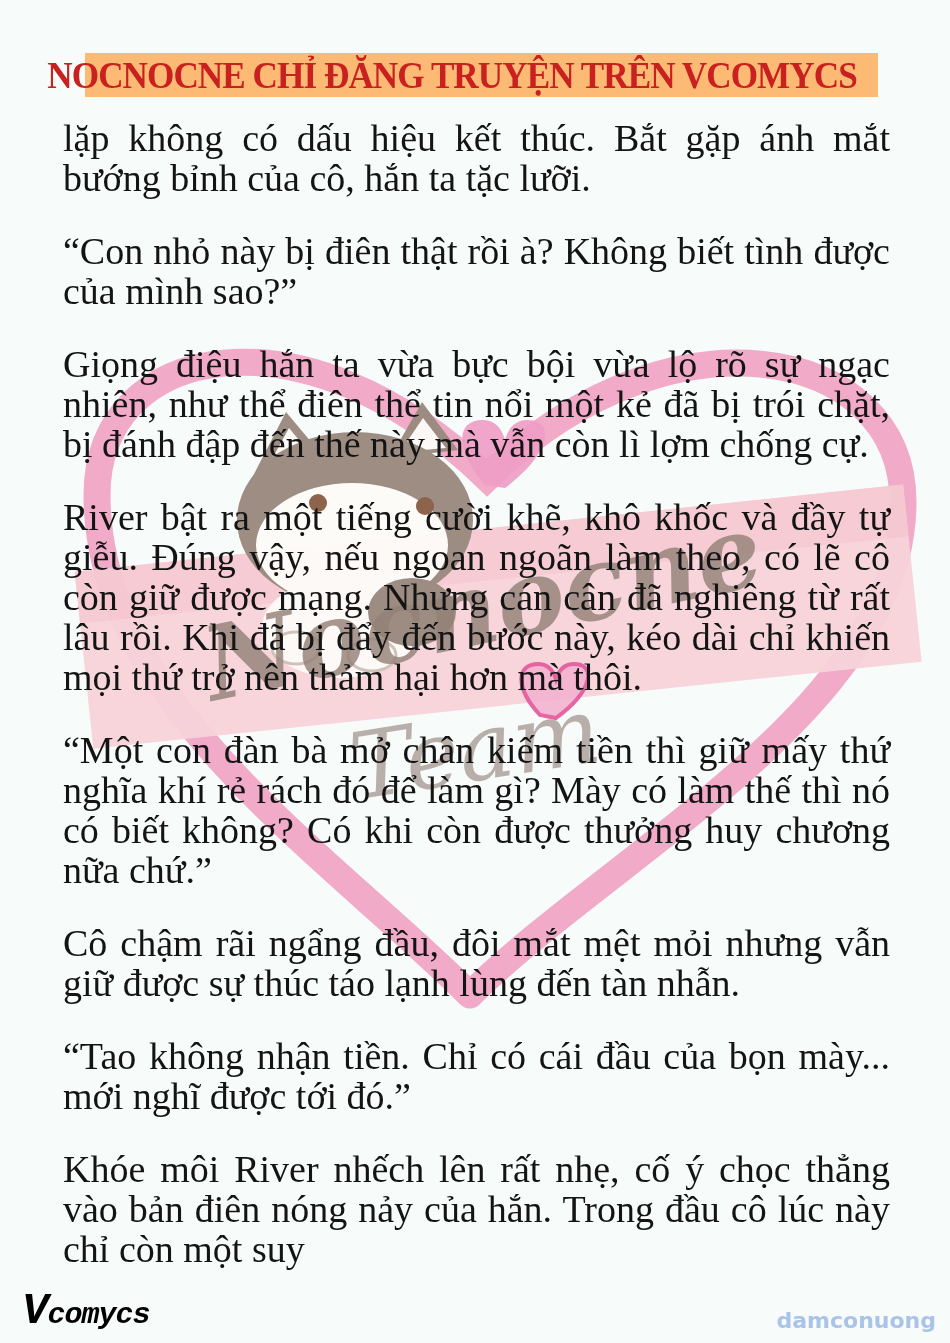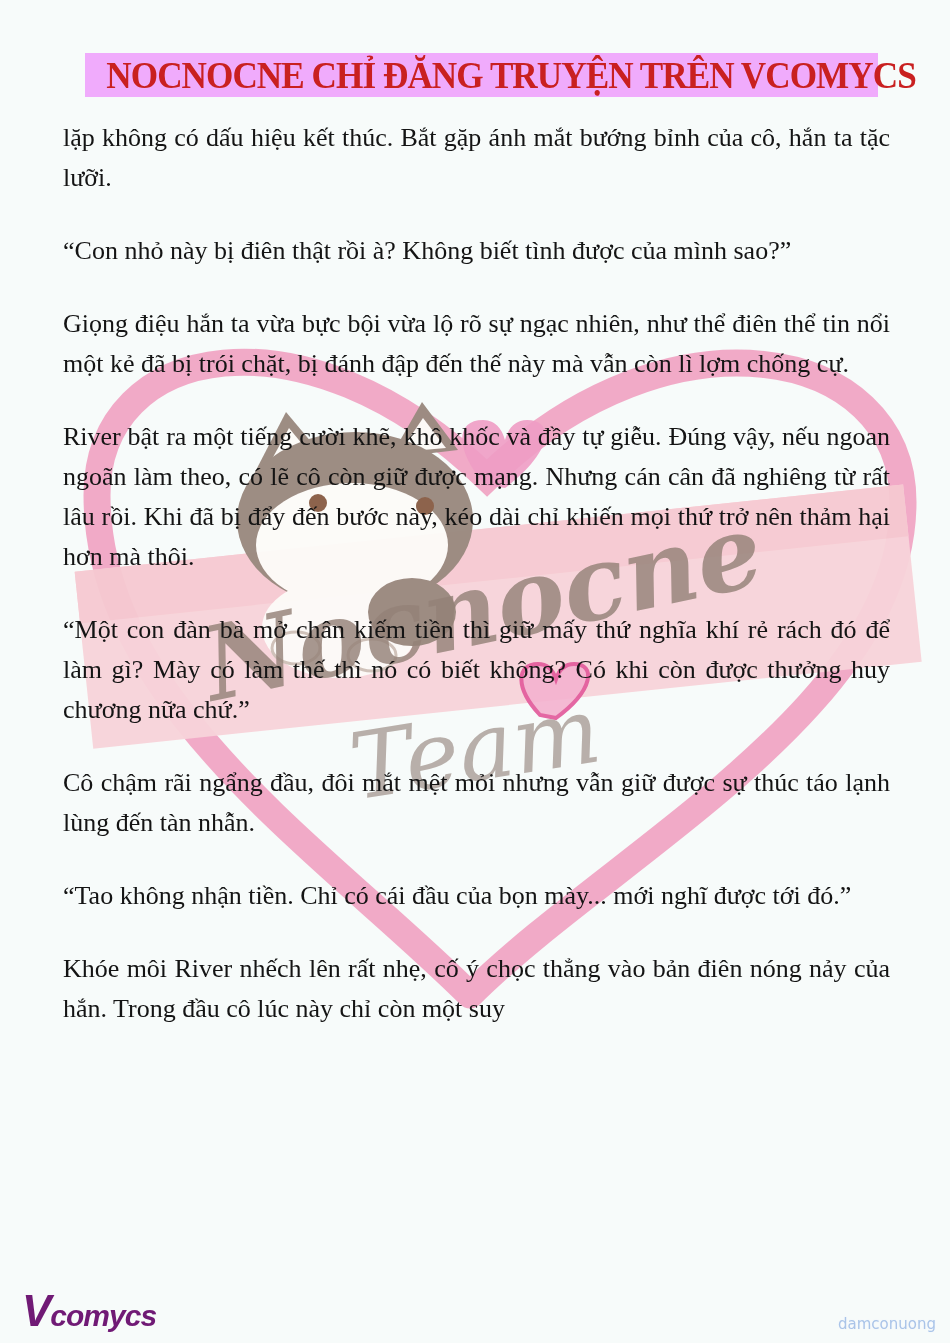--- a/index.html
+++ b/index.html
@@ -9,52 +9,52 @@
     font-family:"Liberation Serif", serif;
   }
   .page{position:absolute;inset:0;}
 
   
   .watermark{position:absolute;left:0;top:0;width:950px;height:1343px;z-index:1;pointer-events:none;}
 
   
   .banner{
     position:absolute;left:85px;top:53px;width:793px;height:44px;z-index:3;
-    background:#f0abfc;
-    display:flex;align-items:center;justify-content:flex-start;
+    background:#fdba74;
+    display:flex;align-items:center;justify-content:flex-end;
   }
   .banner h1{
     margin:0;font-size:37px;font-weight:bold;letter-spacing:-1px;
     color:#c92020;white-space:nowrap;transform:scaleX(0.95);
     font-family:"Liberation Serif", serif;
   }
 
   
   .text-col{
     position:absolute;left:63px;right:60px;top:118px;z-index:2;
     color:#141414;
   }
   .text-col p{
     margin:0 0 33px 0;
-    font-size:26px;line-height:40px;
+    font-size:38px;line-height:40px;
     text-align:justify;
   }
 
   
   .logo{
     position:absolute;left:22px;bottom:10px;z-index:3;
-    font-family:Liberation Sans, sans-serif;
-    font-style:italic;font-weight:bold;color:#701a75;
+    font-family:Liberation Mono, monospace;
+    font-style:italic;font-weight:bold;color:#000000;
     font-size:30px;letter-spacing:-1px;line-height:1;
   }
   .logo .cap{font-size:44px;}
   .credit{
     position:absolute;right:14px;bottom:10px;z-index:3;
-    font-family:"DejaVu Sans", sans-serif;font-weight:normal;
-    font-size:15px;color:#aac4e8;
+    font-family:"DejaVu Sans", sans-serif;font-weight:bold;
+    font-size:22px;color:#aac4e8;
     text-shadow:0 0 6px #ffffff,0 0 2px #e8f1fc;
   }
 </style>
 </head>
 <body>
 
 <div class="page">
 
   <svg class="watermark" viewBox="0 0 950 1343" xmlns="http://www.w3.org/2000/svg">
 

